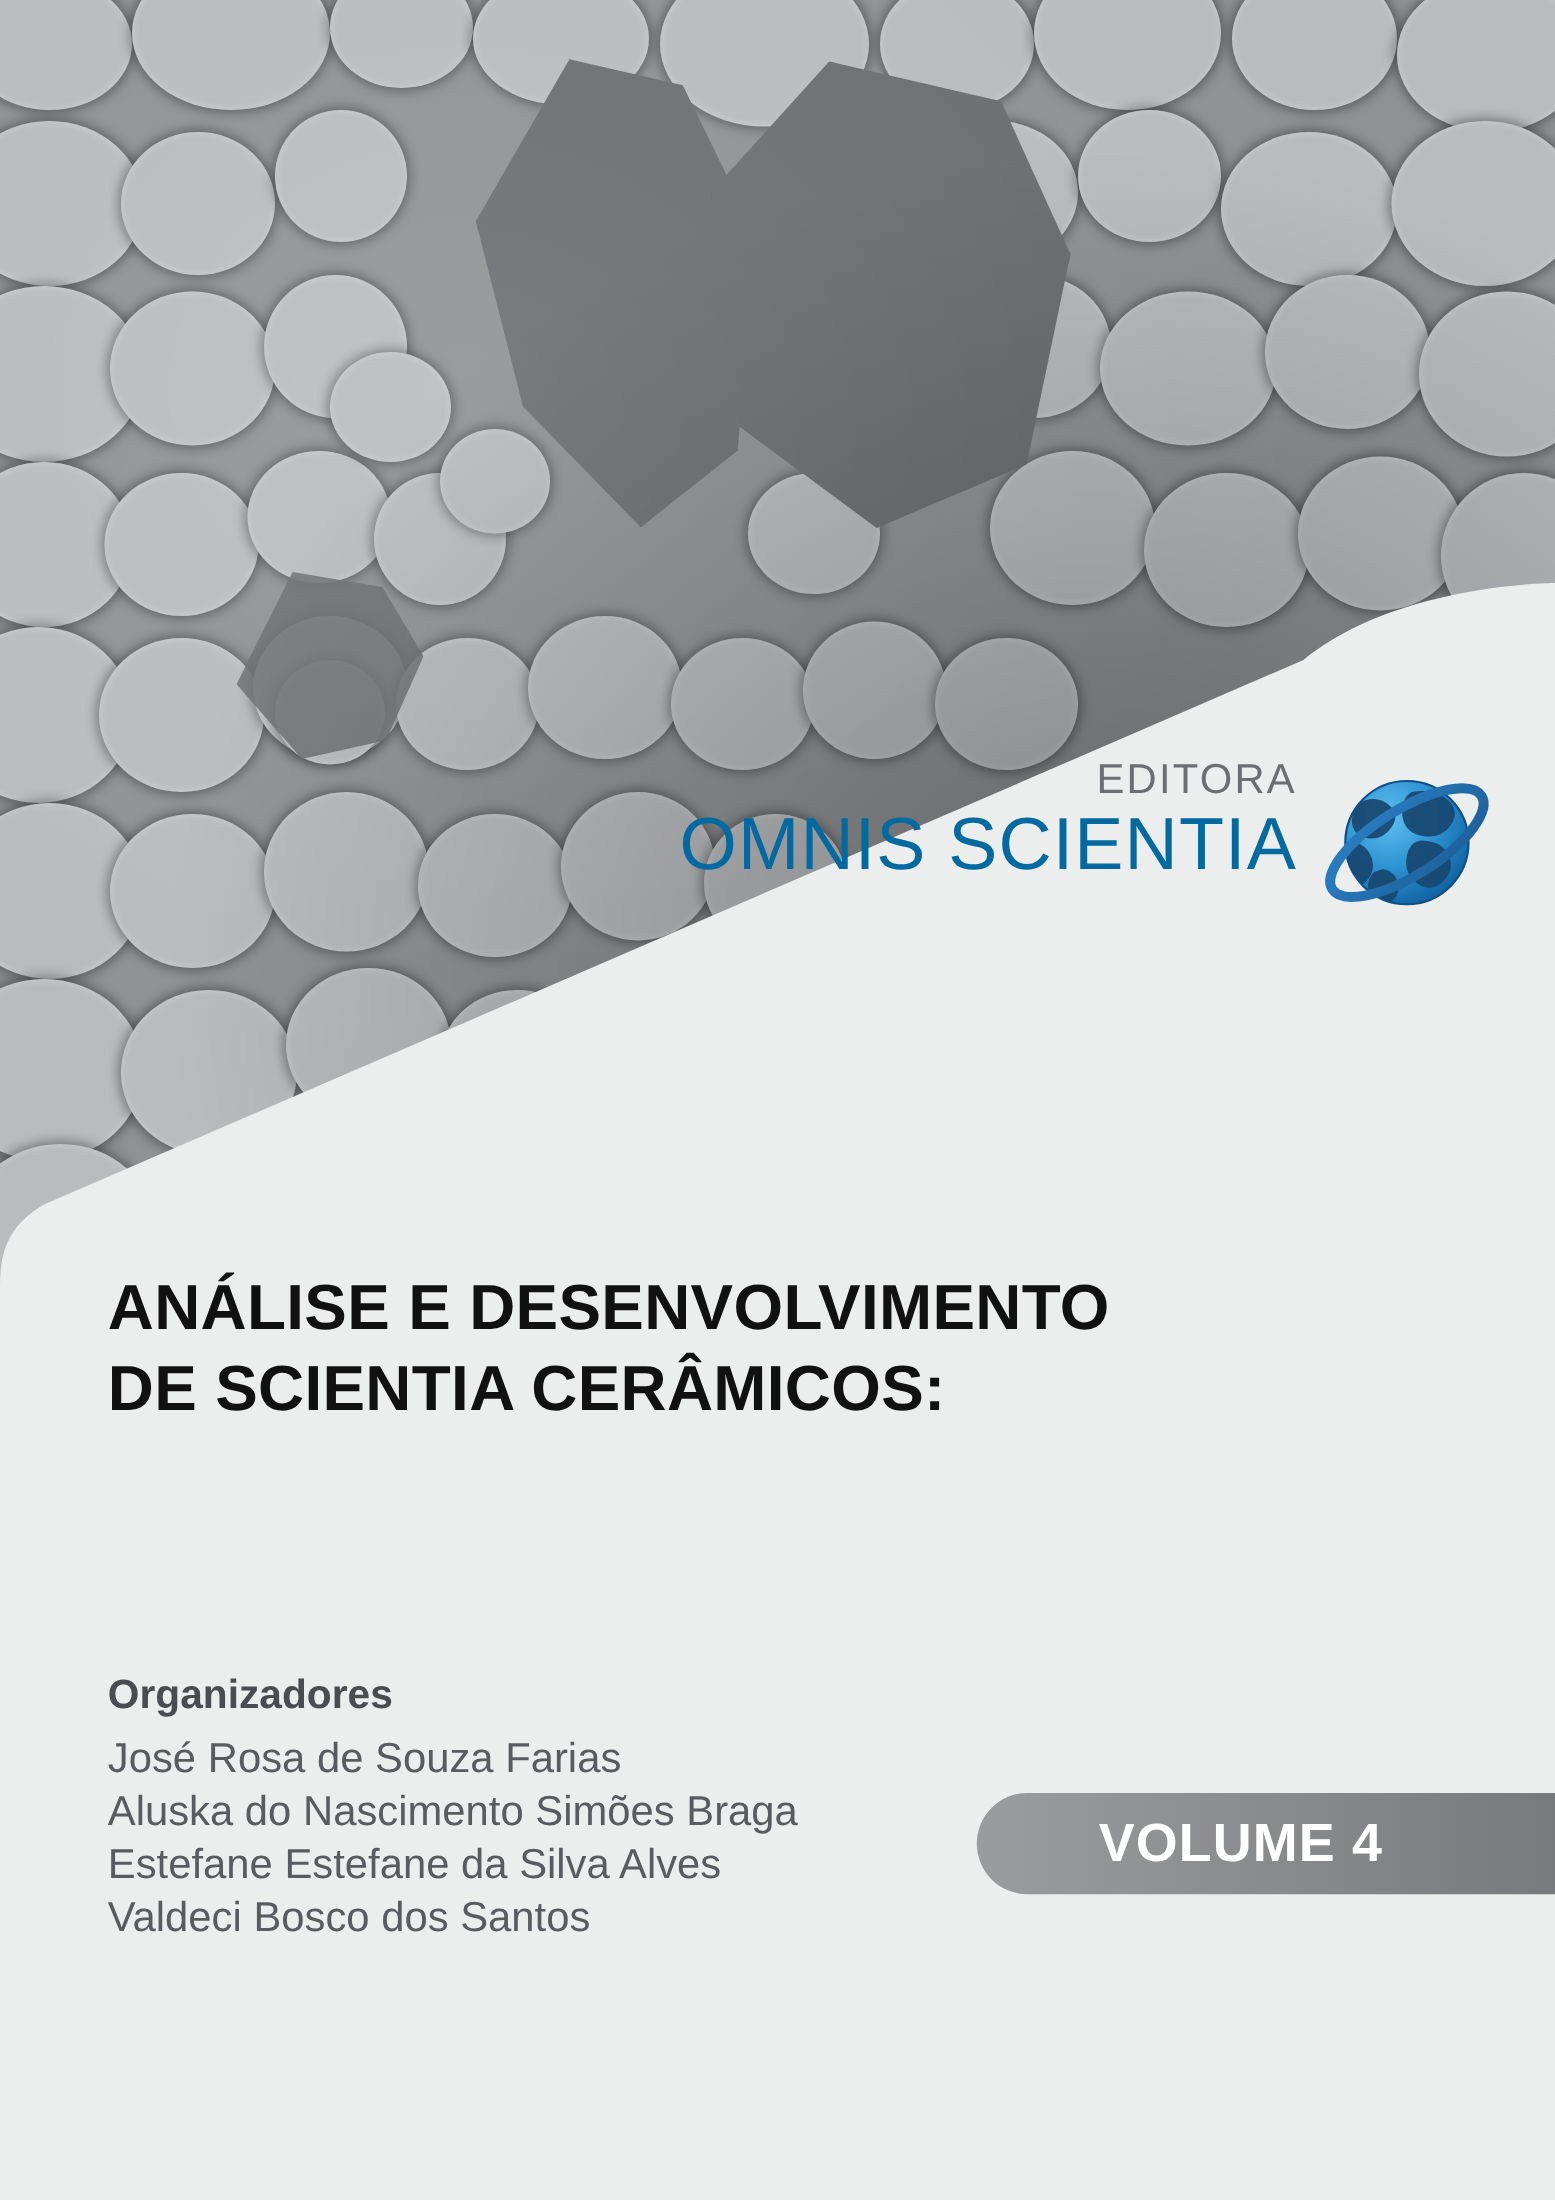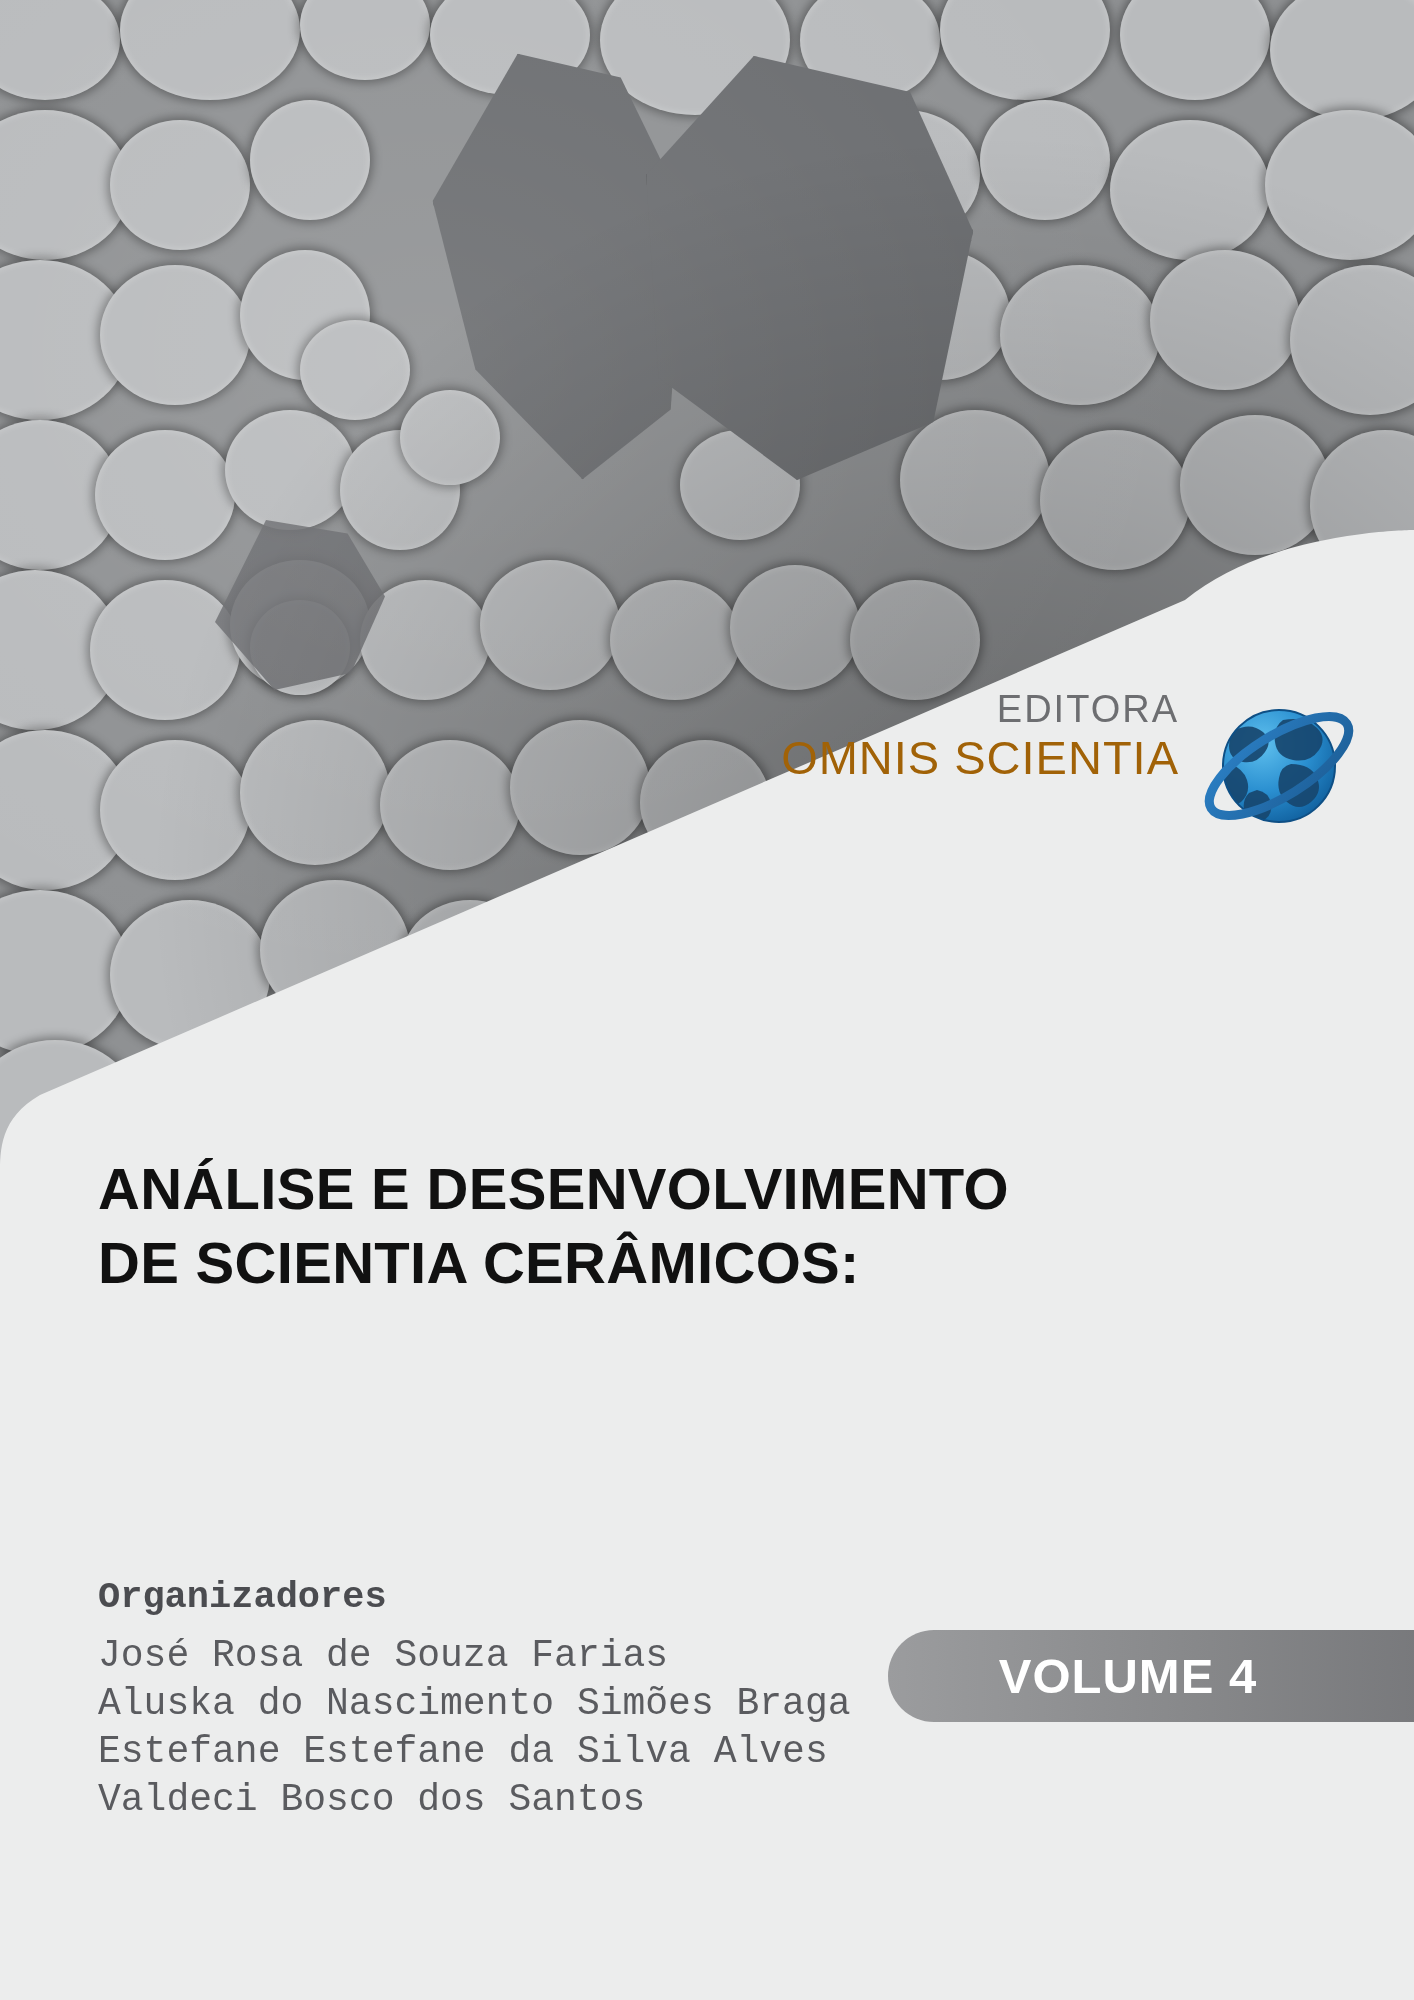--- a/index.html
+++ b/index.html
@@ -73,23 +73,23 @@
     padding-bottom: 8px;
     margin-right: 8px;
   }
   #logo .logo-editora {
     font-size: 38px;
     letter-spacing: 2px;
     color: #6d6e71;
     font-family: "Liberation Sans", sans-serif;
   }
   #logo .logo-omnis {
-    font-size: 47px;
+    font-size: 67px;
     letter-spacing: 1px;
-    color: #a16207;
+    color: #0369a1;
     margin-top: 6px;
     white-space: nowrap;
   }
   #logo .logo-globe {
     position: relative;
     width: 175px;
     height: 175px;
     flex: 0 0 auto;
     margin-bottom: 34px;
   }
@@ -105,24 +105,23 @@
     font-size: 58px;
     line-height: 1.28;
     letter-spacing: 0.3px;
   }
   #title .tline { display: block; }
 
   
   #org {
     position: absolute;
     left: 98px;
-    top: 1576px;
+    top: 1520px;
     width: 820px;
     color: #55565a;
-    font-family: Liberation Mono, monospace;
   }
   #org .org-label {
     font-size: 37px;
     font-weight: bold;
     color: #4b4c50;
     margin-bottom: 14px;
   }
   #org .org-name {
     font-size: 38px;
     line-height: 1.26;

